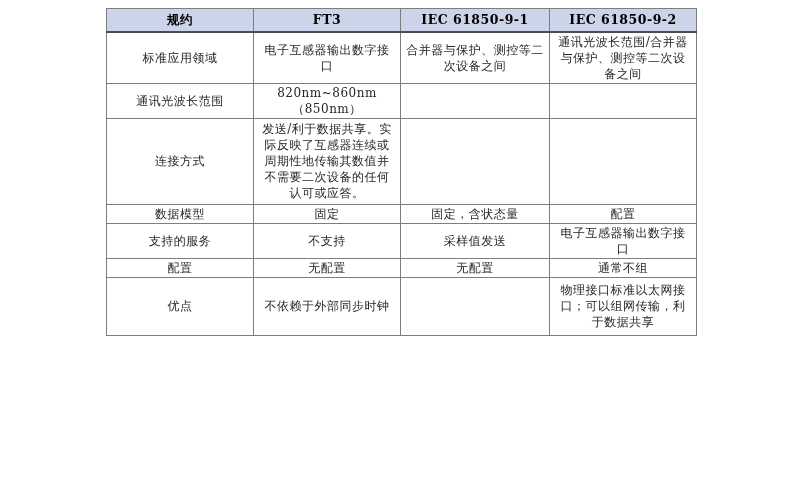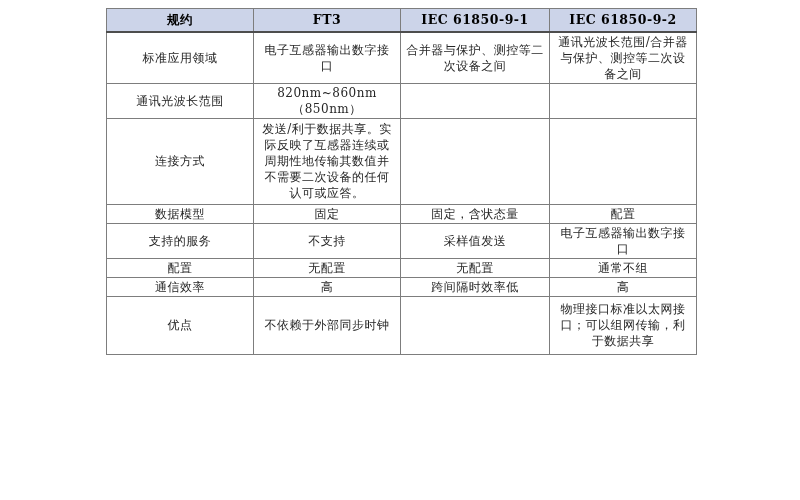--- a/index.html
+++ b/index.html
@@ -99,26 +99,20 @@
         <td>不支持</td>
         <td>采样值发送</td>
         <td>电子互感器输出数字接口</td>
       </tr>
       <tr style="height:19px">
         <td>配置</td>
         <td>无配置</td>
         <td>无配置</td>
         <td>通常不组</td>
       </tr>
-      <tr style="height:19px">
-        <td>通信效率</td>
-        <td>高</td>
-        <td>跨间隔时效率低</td>
-        <td>高</td>
-      </tr>
       <tr style="height:58px">
         <td>优点</td>
         <td>不依赖于外部同步时钟</td>
         <td></td>
         <td>物理接口标准以太网接口；可以组网传输，利于数据共享</td>
       </tr>
 
     </tbody>
   </table>
 </div>

